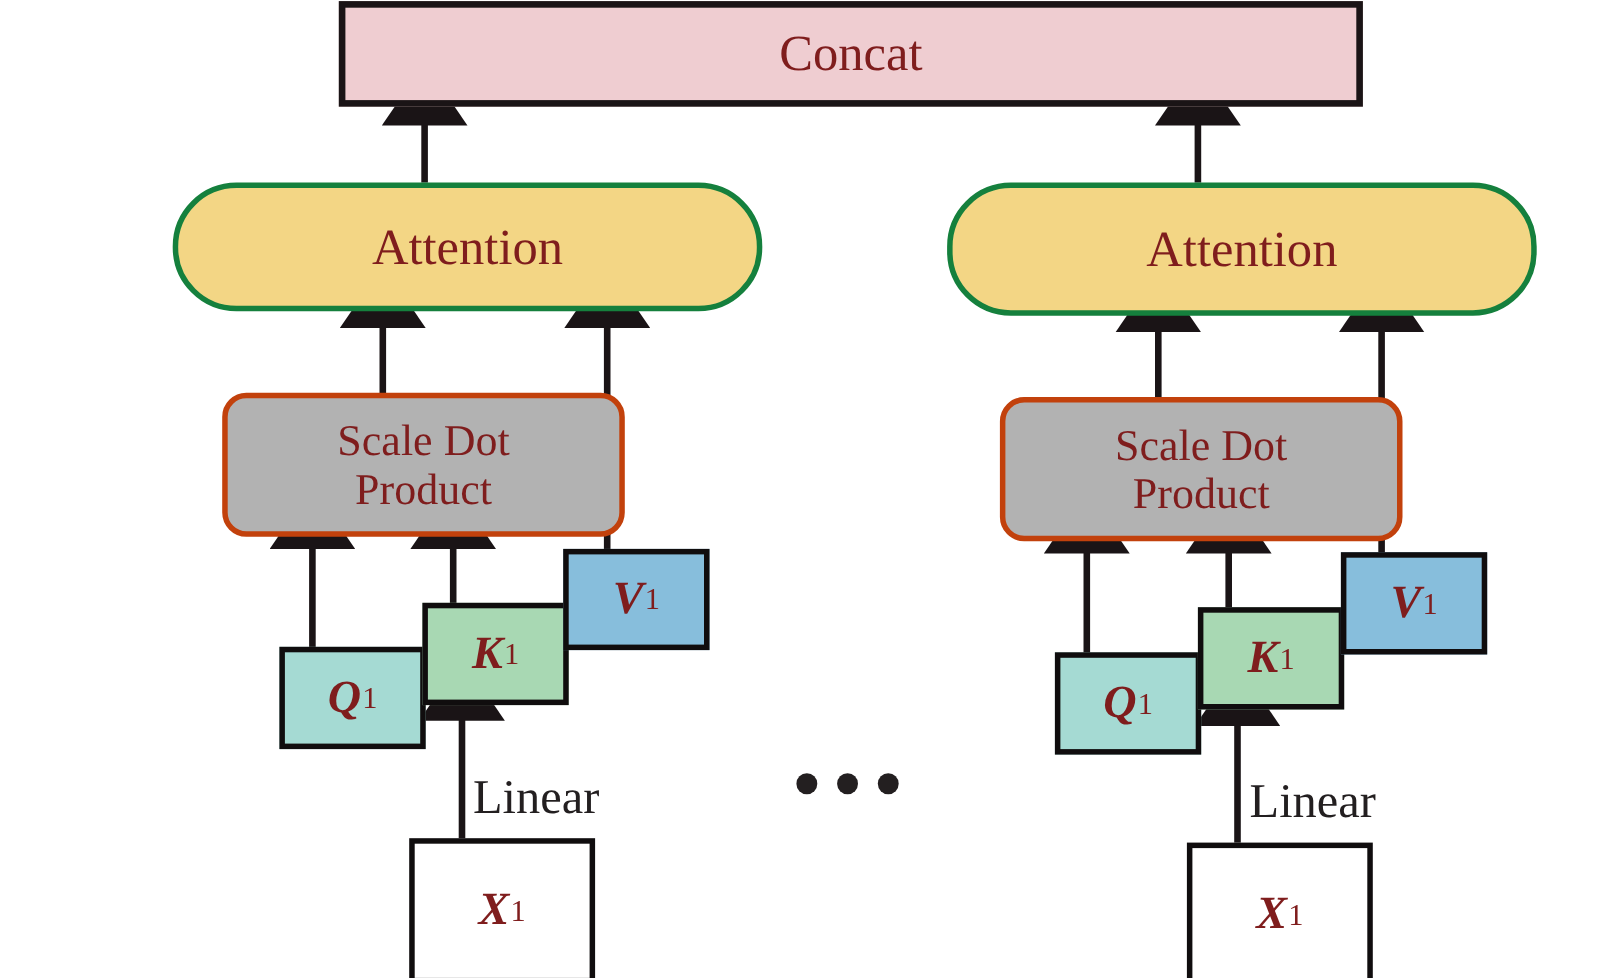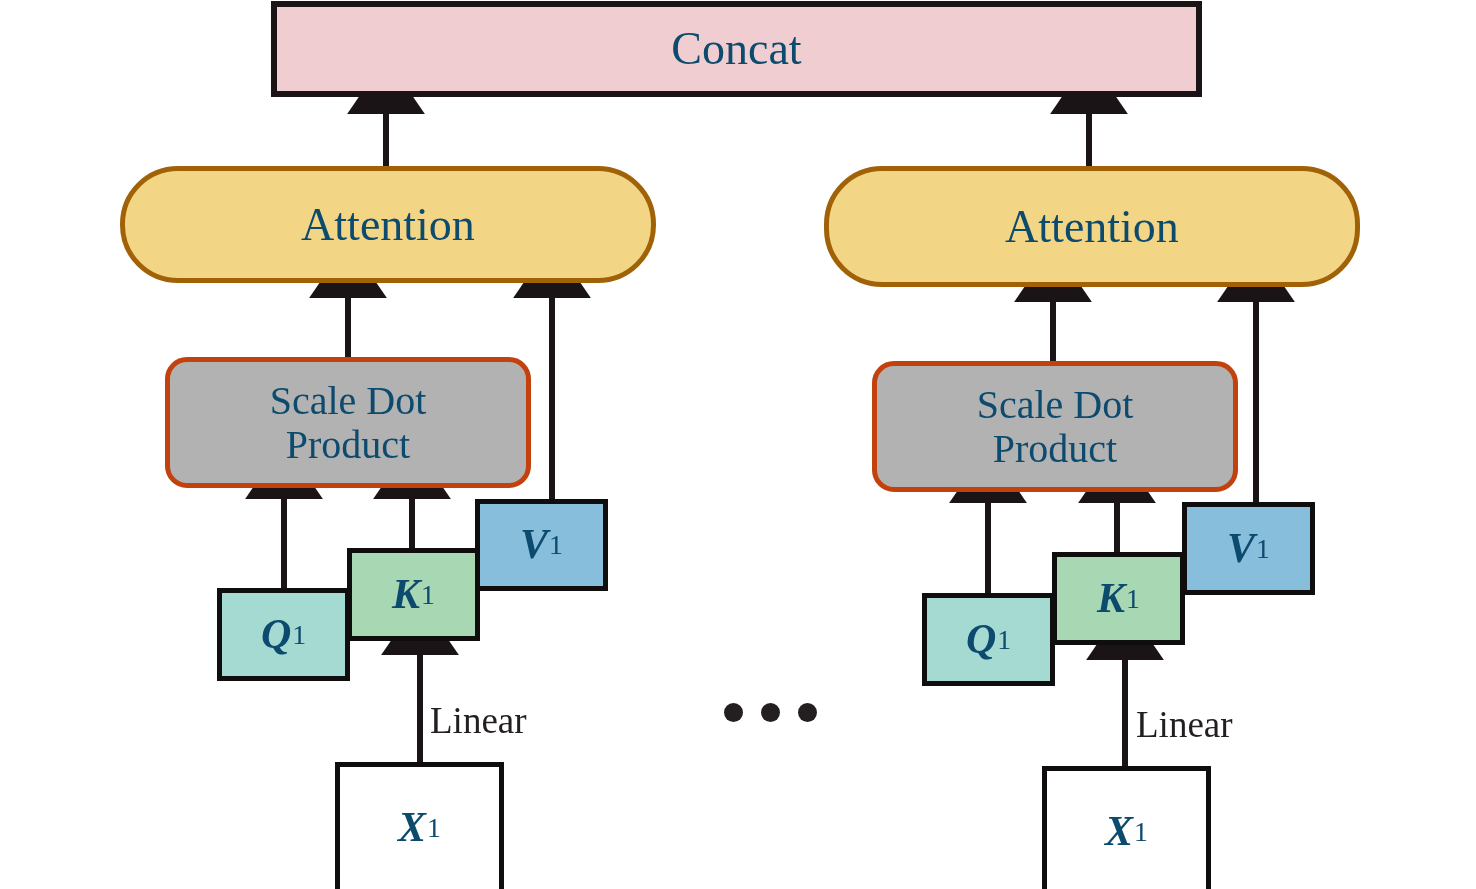--- a/index.html
+++ b/index.html
@@ -15,29 +15,30 @@
     overflow: hidden;
     font-family: "Liberation Serif", "DejaVu Serif", serif;
   }
   .node {
     position: absolute;
     box-sizing: border-box;
     display: flex;
     align-items: center;
     justify-content: center;
     text-align: center;
-    color: #0c4a6e;
+    color: #7f1d1d;
     line-height: 1.08;
+    margin-left: 37px;
   }
   .concat-box {
     border: 6px solid #1a1416;
     font-size: 46px;
   }
   .attention-box {
-    border: 5px solid #a16207;
+    border: 5px solid #15803d;
     border-radius: 58px;
     font-size: 46px;
   }
   .sdp-box {
     border: 5px solid #c2410c;
     border-radius: 22px;
     font-size: 40px;
   }
   .qkv-box {
     border: 5px solid #100d0e;
@@ -55,21 +56,21 @@
   }
   .sub {
     font-style: normal;
     font-weight: normal;
     font-size: 0.66em;
     vertical-align: -0.22em;
     margin-left: 1px;
   }
   .label-text {
     position: absolute;
-    font-size: 37px;
+    font-size: 44px;
     color: #231f20;
     white-space: nowrap;
   }
   .ellipsis {
     position: absolute;
     display: flex;
     gap: 18px;
     align-items: center;
   }
   .ellipsis span {

